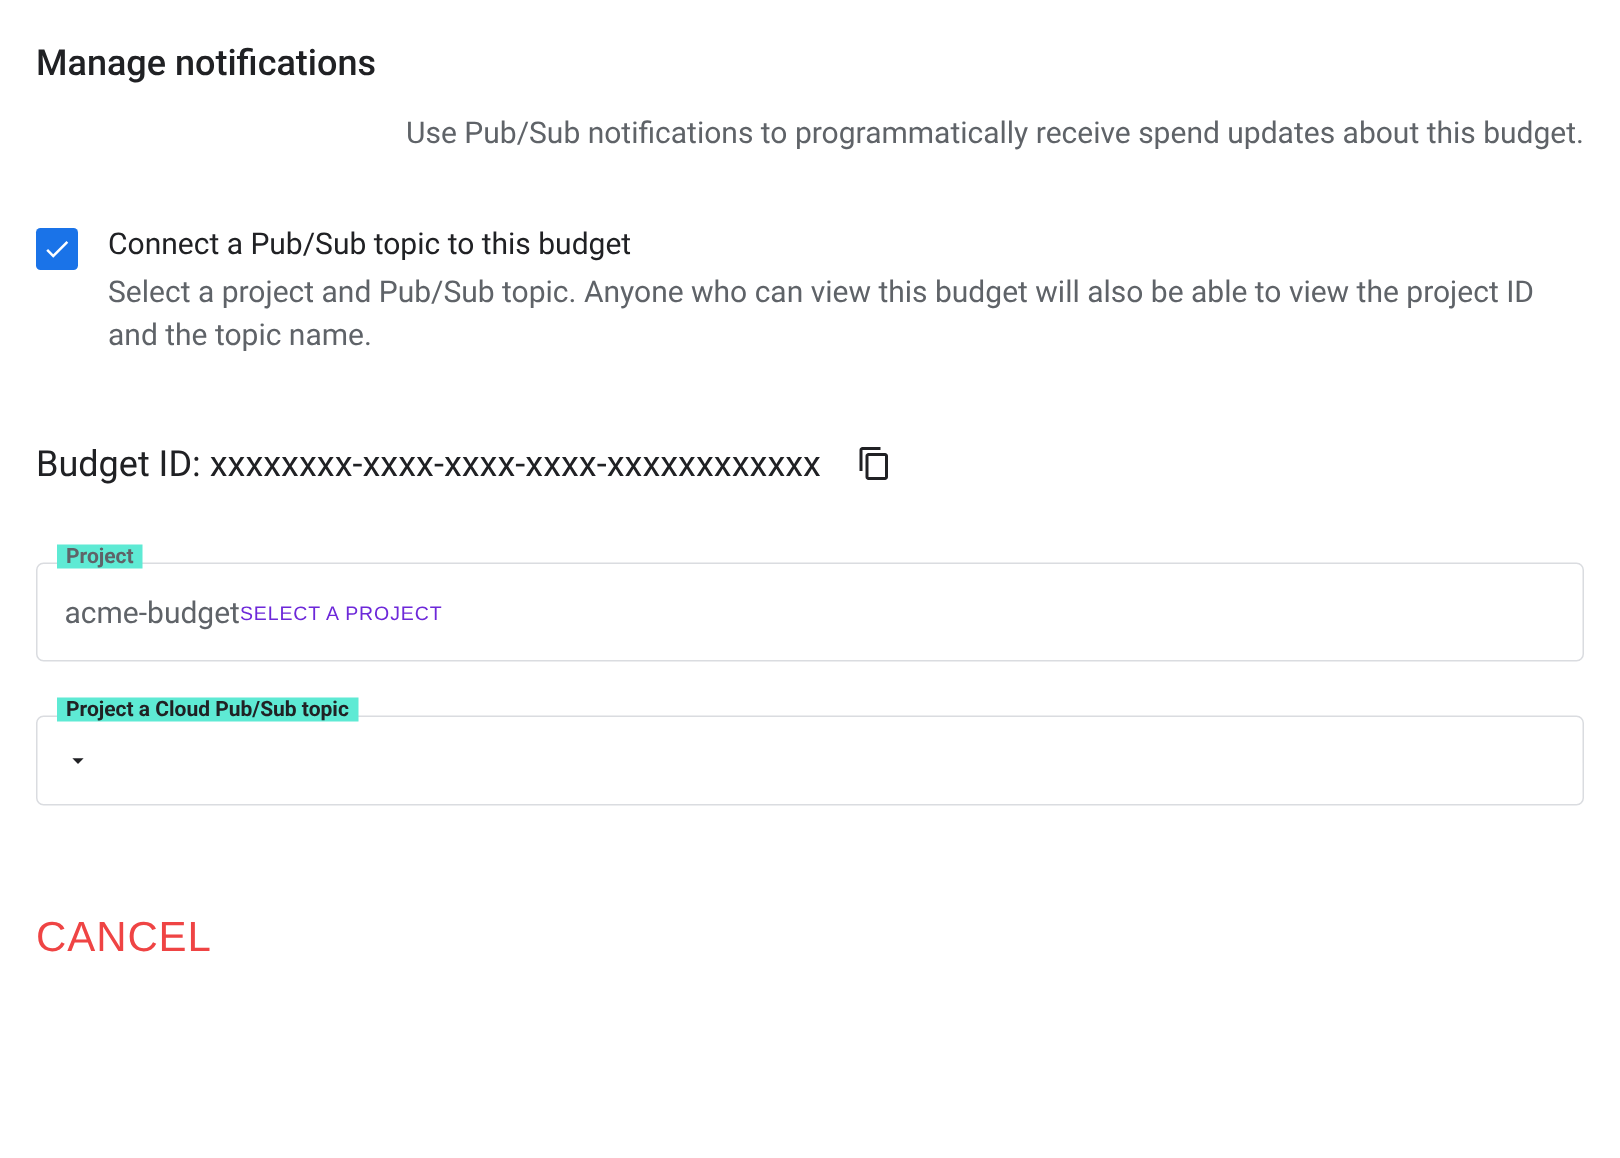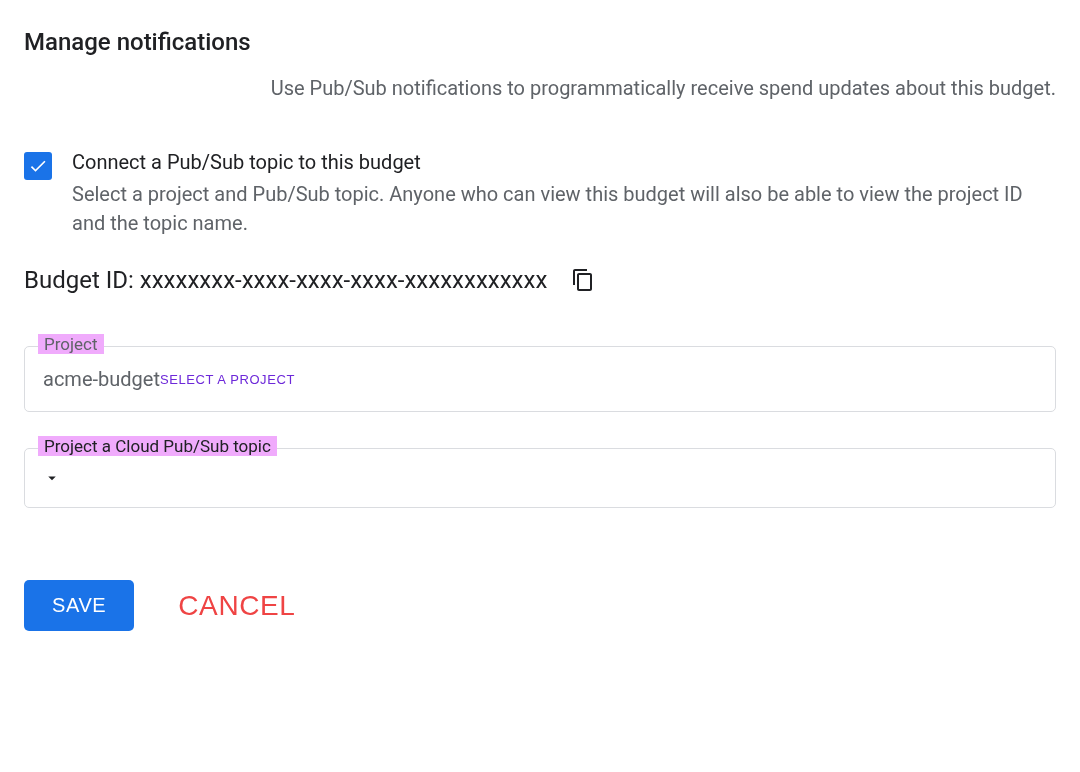--- a/index.html
+++ b/index.html
@@ -23,21 +23,21 @@
     .section-description {
       font-size: 20px;
       color: #5f6368;
       margin-bottom: 48px;
       line-height: 1.4;
       text-align: right;
     }
     .checkbox-row {
       display: flex;
       align-items: flex-start;
-      margin-bottom: 28px;
+      margin-bottom: 57px;
     }
     .checkbox {
       width: 28px;
       height: 28px;
       background: #1a73e8;
       border-radius: 3px;
       display: flex;
       align-items: center;
       justify-content: center;
       flex-shrink: 0;
@@ -86,24 +86,25 @@
       border-radius: 5px;
       padding: 20px 18px;
       display: flex;
       align-items: center;
       justify-content: flex-start;
     }
     .field-label {
       position: absolute;
       top: -12px;
       left: 14px;
-      background: #f0abfc;
+      background: #5eead4;
       padding: 0 6px;
-      font-size: 17px;
-      color: #5f6368;
+      font-size: 14px;
+      color: #5f6368;
+      font-weight: bold;
     }
     .field-label.dark {
       color: #202124;
     }
     .field-value {
       font-size: 20px;
       color: #5f6368;
     }
     .field-value.dark {
       color: #202124;
@@ -190,15 +191,14 @@
   <div class="field-outline">
     <span class="dropdown-arrow">
       <svg width="18" height="18" viewBox="0 0 24 24">
         <path fill="#202124" d="M7 10l5 5 5-5z"></path>
       </svg>
     </span>
   </div>
 </div>
 
 <div class="button-row">
-  <button class="save-button">SAVE</button>
   <button class="cancel-button">CANCEL</button>
 </div>
 
 </body></html>

